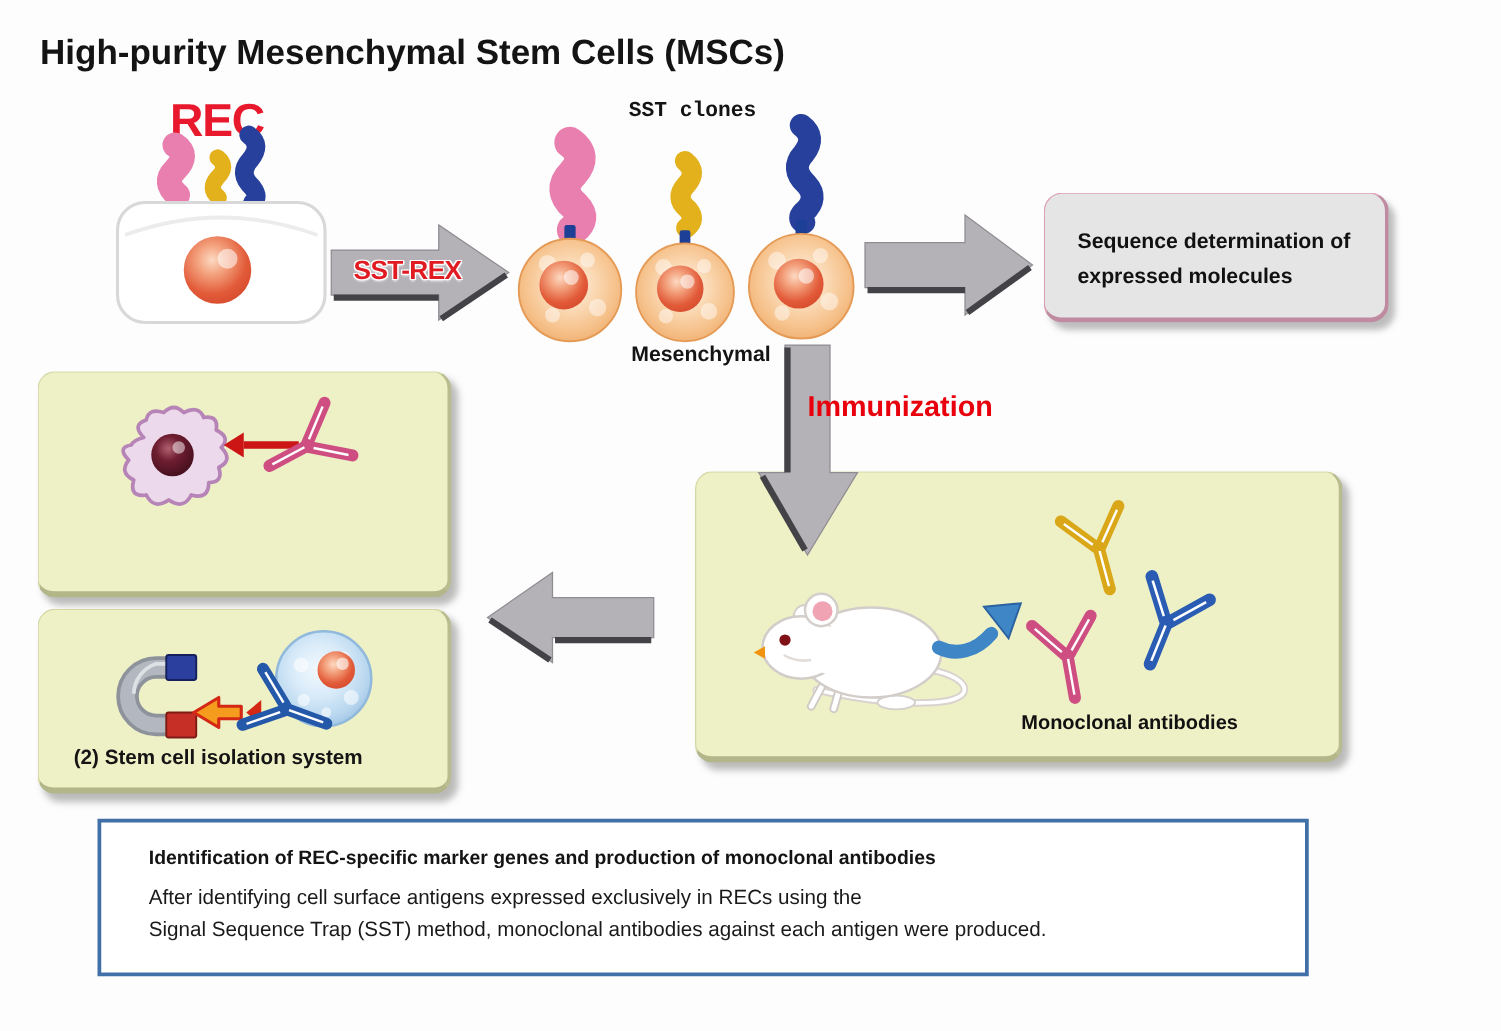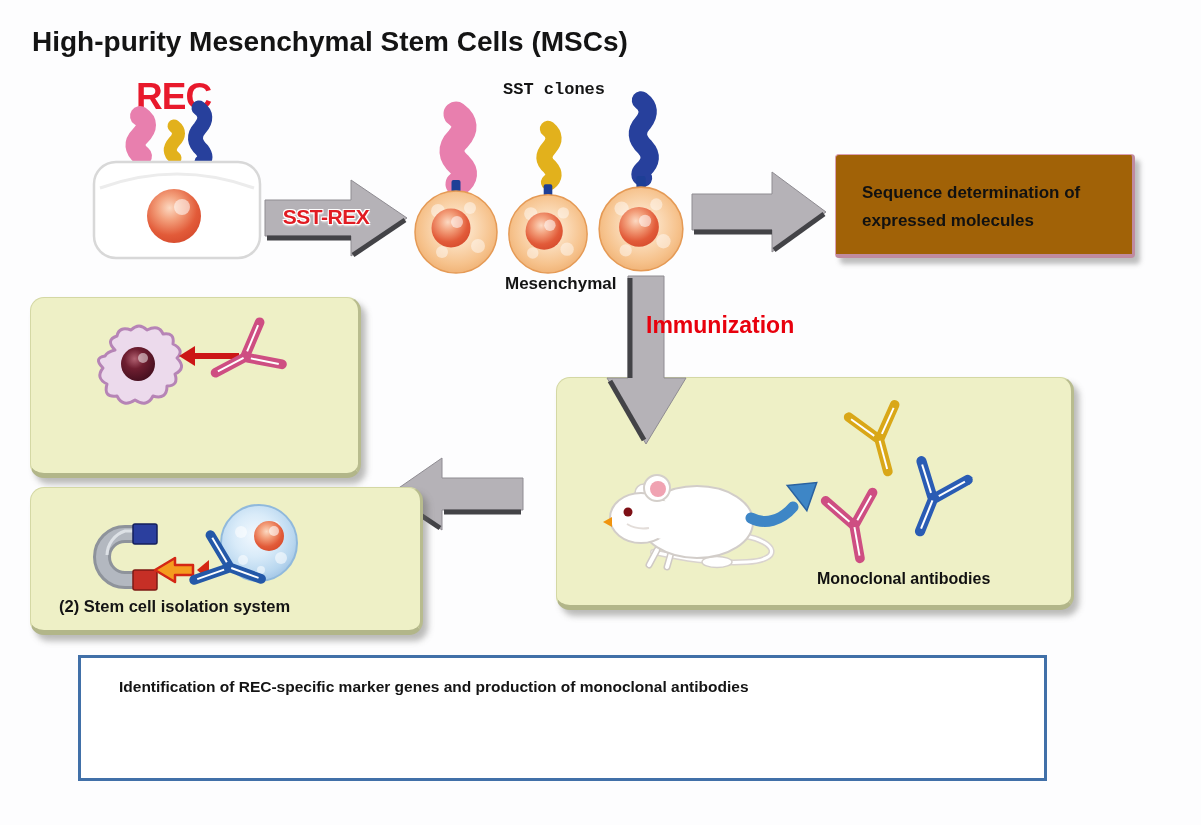--- a/index.html
+++ b/index.html
@@ -21,36 +21,36 @@
   .small-caption{font-size:17px; font-weight:bold; color:#141414; white-space:nowrap;}
   .sstrex-label{
     left:272px; top:205px; width:108px; text-align:center;
     font-size:21px; font-weight:bold; color:#e11b22; letter-spacing:-0.5px;
     text-shadow:-1px -1px 0 #fff, 1px -1px 0 #fff, -1px 1px 0 #fff, 1px 1px 0 #fff, 0 2px 2px rgba(255,255,255,.9);
   }
   .immunization-label{
     left:646px; top:312px; font-size:23px; font-weight:bold; color:#e8000d; white-space:nowrap;
   }
   .pink-box{
-    left:835px; top:154px; width:300px; height:104px;
-    background:#a16207; border:1px solid #dca0b4;
+    left:835px; top:154px; width:276px; height:104px;
+    background:#e5e5e5; border:1px solid #dca0b4;
     border-right:3px solid #c08ba0; border-bottom:4px solid #c08ba0;
-    border-radius:4px; box-shadow:5px 6px 5px rgba(110,110,110,.45);
+    border-radius:15px; box-shadow:5px 6px 5px rgba(110,110,110,.45);
     box-sizing:border-box; padding:24px 0 0 26px;
   }
   .pink-box .line{font-size:17px; font-weight:bold; line-height:28px; white-space:nowrap;}
   .yellow-box{
     background:#eef0c6; border:1px solid #d4d8a4;
     border-right:3px solid #b8bc8e; border-bottom:5px solid #b2b689;
     border-radius:14px; box-shadow:5px 6px 6px rgba(105,105,100,.45);
     box-sizing:border-box;
   }
   .mono-box{left:556px; top:377px; width:518px; height:233px;}
   .app1-box{left:30px; top:297px; width:331px; height:181px;}
-  .app2-box{left:30px; top:487px; width:393px; height:148px;}
+  .app2-box{left:30px; top:487px; width:331px; height:148px;}
   .app-text{font-size:16.5px; font-weight:bold; line-height:25px; color:#141414; white-space:nowrap;}
   .mono-caption{left:260px; top:192px; font-size:16px; font-weight:bold; white-space:nowrap;}
   .summary-box{
     left:78px; top:655px; width:969px; height:126px;
     background:#ffffff; border:3px solid #4170a8; box-sizing:border-box;
     padding:20px 0 0 38px;
   }
   .summary-heading{font-size:15.5px; font-weight:bold; white-space:nowrap; color:#141414;}
   .summary-body{margin-top:9px; font-size:16.5px; line-height:26px; color:#1a1a1a;}
   .summary-body div{white-space:nowrap;}
@@ -270,15 +270,19 @@
           <use href="#ab"></use>
         </g>
     </svg>
     <div class="abs app-text" style="left:28px; top:106px;">
       <div>(2) Stem cell isolation system</div>
     </div>
   </div>
 
   <div class="abs summary-box">
     <div class="summary-heading">Identification of REC-specific marker genes and production of monoclonal antibodies</div>
+    <div class="summary-body">
+      <div>After identifying cell surface antigens expressed exclusively in RECs using the</div>
+      <div>Signal Sequence Trap (SST) method, monoclonal antibodies against each antigen were produced.</div>
+    </div>
   </div>
 
 </div>
 
 </body></html>

